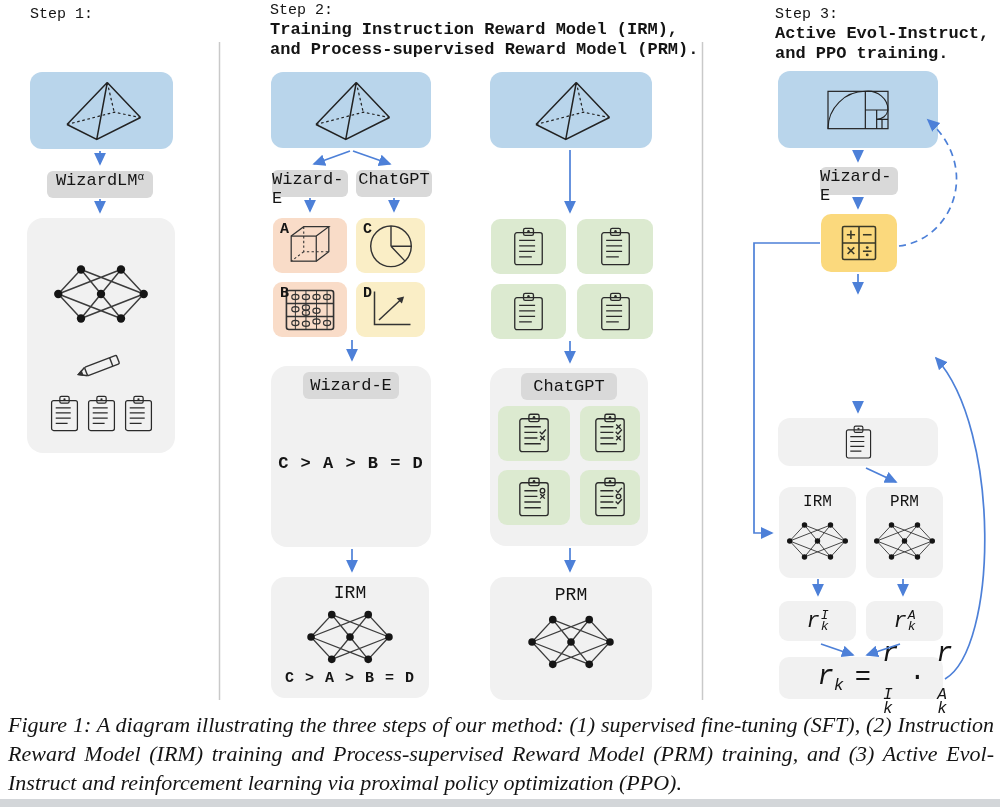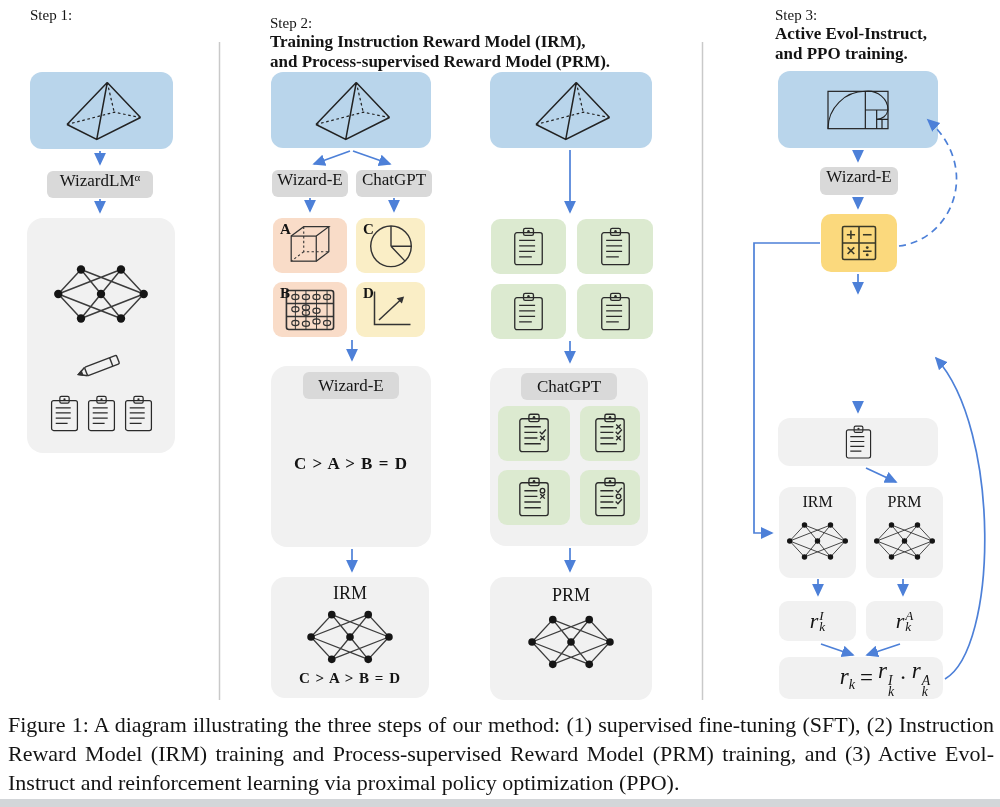--- a/index.html
+++ b/index.html
@@ -1,18 +1,18 @@
 <!DOCTYPE html>
 <html><head>
 <meta charset="utf-8">
 <style>
   html,body{margin:0;padding:0;background:#fff;}
   body{width:1000px;height:807px;position:relative;overflow:hidden;
        font-family:"Liberation Serif",serif;color:#141414;}
-  #canvas{position:absolute;left:0;top:0;width:1000px;height:589px;}
+  #canvas{position:absolute;left:0;top:0;width:1000px;height:589px;font-family:Liberation Mono, monospace;}
   .abs{position:absolute;}
   .step-label{font-size:15px;line-height:18px;}
   .step-title{font-size:17px;font-weight:bold;line-height:20px;}
   .bluebox{position:absolute;background:#b9d5eb;border-radius:12px;
            display:flex;align-items:center;justify-content:center;}
   .labelbox{position:absolute;background:#d9d9d9;border-radius:6px;
             display:flex;justify-content:center;
             font-size:17px;}
   .panel{position:absolute;background:#f1f1f1;border-radius:16px;}
   .panel-sm{position:absolute;background:#f1f1f1;border-radius:12px;}
@@ -30,21 +30,21 @@
            border-radius:6px;display:flex;align-items:center;justify-content:center;font-size:17px;}
   .mrow{display:flex;align-items:center;justify-content:center;height:100%;
         font-size:22px;}
   .mvar{font-style:italic;}
   .msub{font-size:0.62em;font-style:italic;vertical-align:-0.35em;}
   .ss{display:inline-flex;flex-direction:column;line-height:0.85;font-size:0.60em;
       vertical-align:-0.5em;margin-left:1px;}
   .ss i{font-style:italic;font-weight:normal;}
   .overlay{position:absolute;left:0;top:0;pointer-events:none;}
   #caption{position:absolute;left:8px;top:710px;width:986px;font-size:22px;
-           line-height:1.32;text-align:justify;}
+           line-height:1.32;text-align:justify;font-style:italic;}
   #bottomstrip{position:absolute;left:0;top:799px;width:1000px;height:8px;background:#d3d6d9;}
   .icon{display:block;}
 </style>
 </head>
 <body>
 
 <svg width="0" height="0" style="position:absolute" aria-hidden="true">
   <defs>
     <symbol id="sym-pyramid" viewBox="0 0 100 72">
       <g stroke="#222" stroke-width="1.7" fill="none">
@@ -151,21 +151,21 @@
       <circle cx="38.5" cy="43.2" r="1.8" fill="#3a3a28"></circle>
     </symbol>
   </defs>
 </svg>
 
 <div id="canvas">
 
   <div class="abs" style="left:30px;top:6px;">
     <div class="step-label">Step 1:</div>
   </div>
-  <div class="abs" style="left:270px;top:14px;">
+  <div class="abs" style="left:270px;top:2px;">
     <div class="step-label">Step 2:</div>
     <div class="step-title">Training Instruction Reward Model (IRM),</div>
     <div class="step-title">and Process-supervised Reward Model (PRM).</div>
   </div>
   <div class="abs" style="left:775px;top:6px;">
     <div class="step-label">Step 3:</div>
     <div class="step-title">Active Evol-Instruct,</div>
     <div class="step-title">and PPO training.</div>
   </div>
 
@@ -378,21 +378,21 @@
     <div class="mrow">
       <span class="mvar">r</span>
         <span class="ss">
           <i>A</i>
           <i>k</i>
         </span>
     </div>
   </div>
 
   <div class="panel-sm" style="left:779px;top:657px;width:164px;height:42px;border-radius:10px;">
-    <div class="mrow" style="font-size:23px;gap:5px;padding-left:48px;">
+    <div class="mrow" style="font-size:27px;gap:11px;padding-left:48px;">
       <span><span class="mvar">r</span><sub class="msub">k</sub></span>
       <span>=</span>
       <span><span class="mvar">r</span><span class="ss">
             <i>I</i>
             <i>k</i>
           </span></span>
       <span>·</span>
       <span><span class="mvar">r</span><span class="ss">
             <i>A</i>
             <i>k</i>

